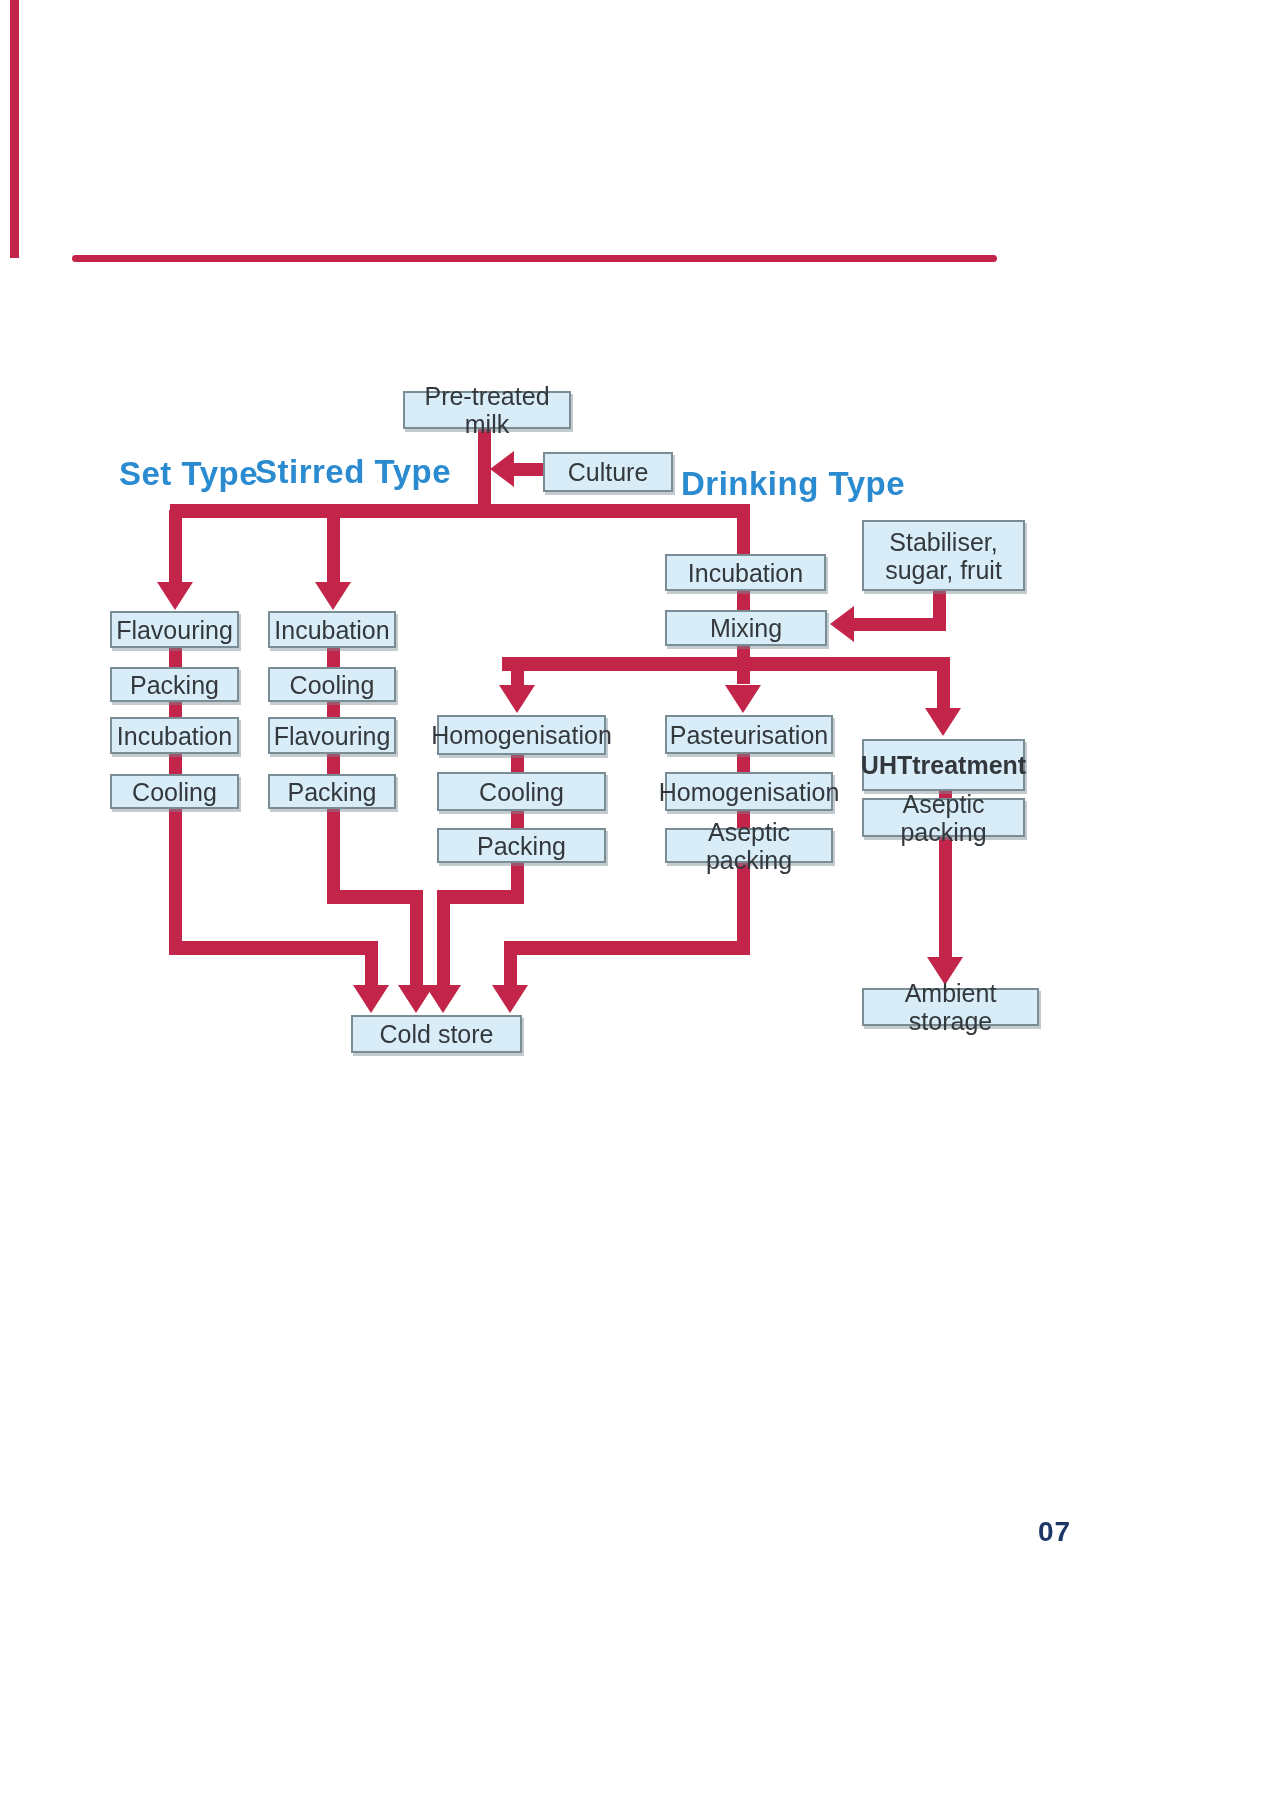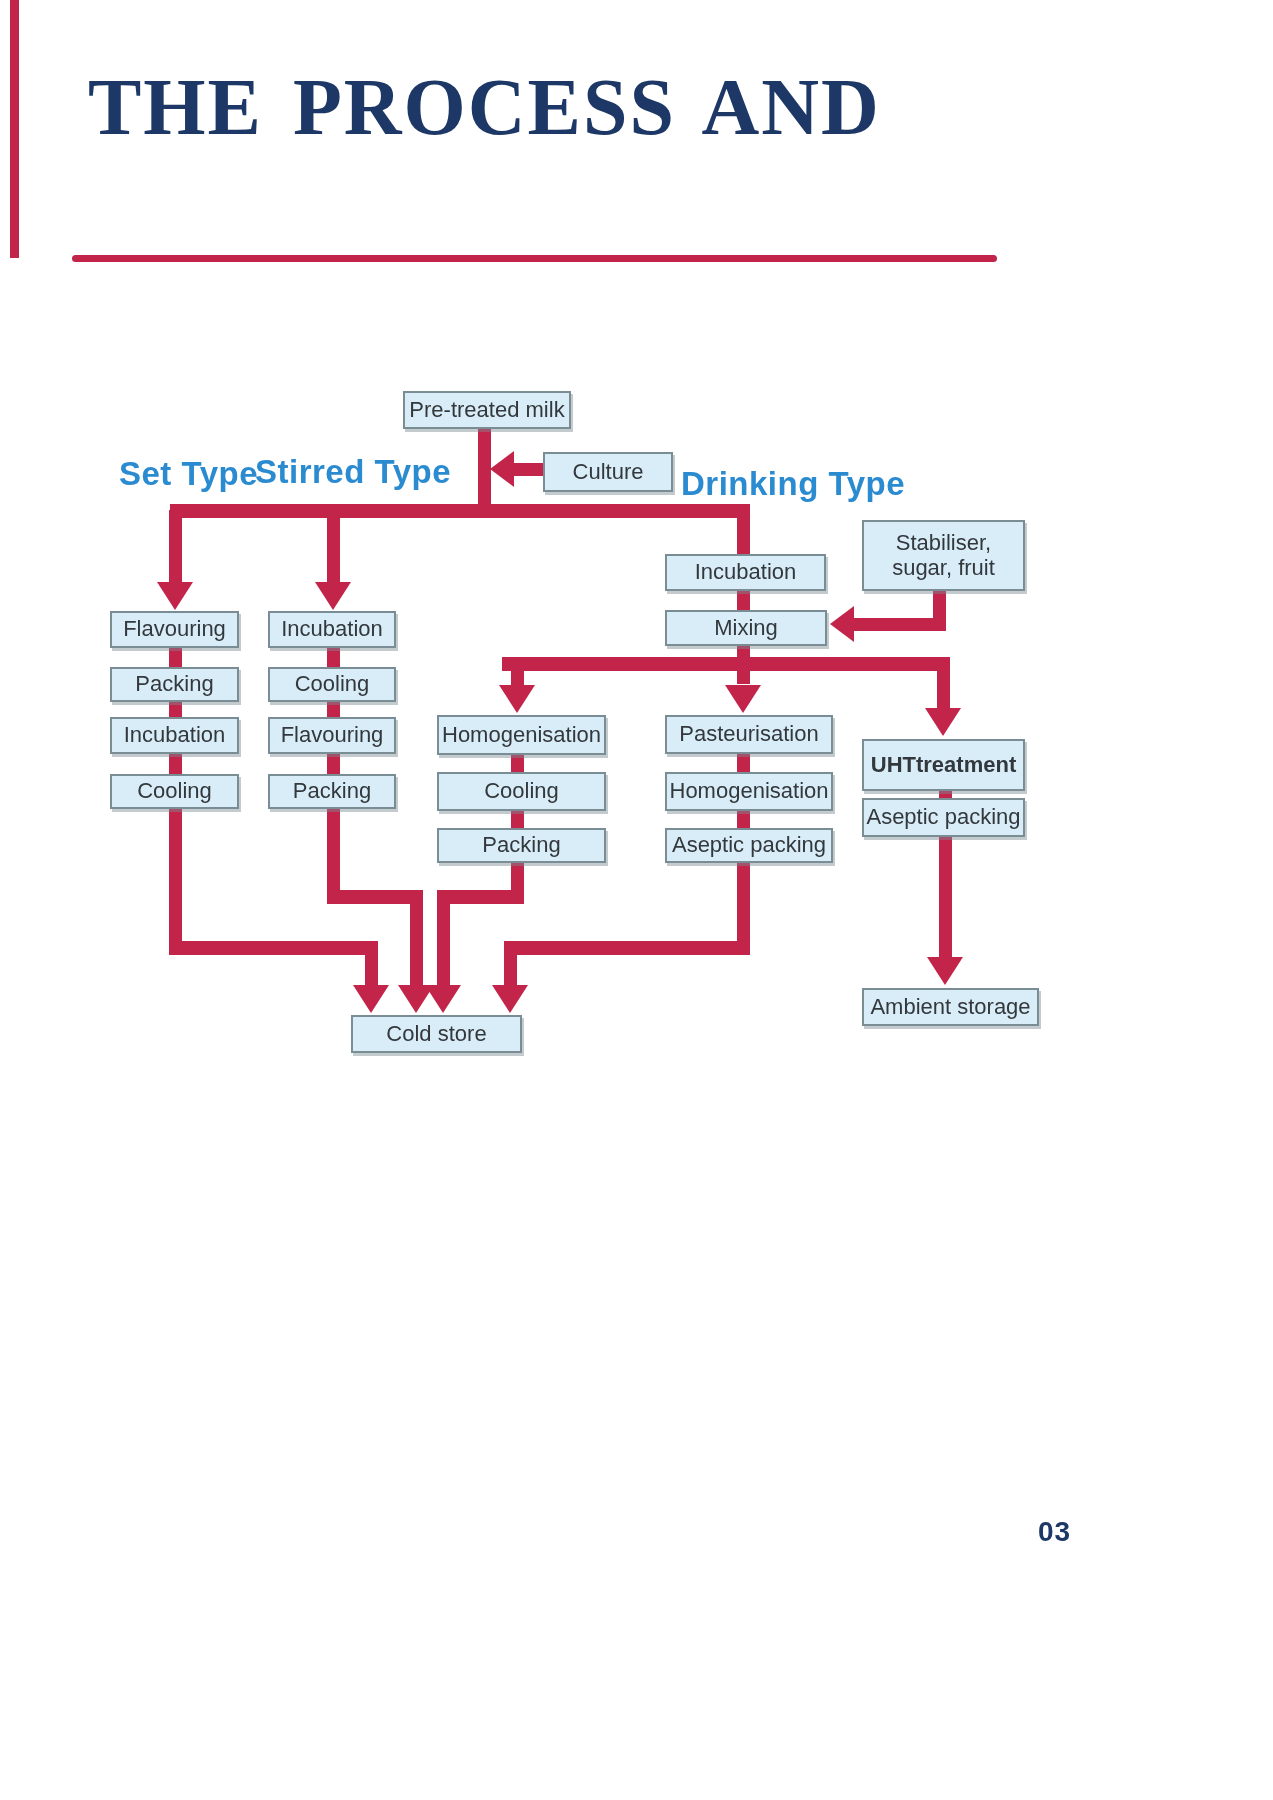--- a/index.html
+++ b/index.html
@@ -11,30 +11,30 @@
          letter-spacing:2px;word-spacing:8px;white-space:pre;}
   .rule{position:absolute;left:72px;top:255px;width:925px;height:7px;background:#C32449;border-radius:4px;}
   .pagenum{position:absolute;left:1038px;top:1516px;font-size:28px;font-weight:bold;color:#1D3866;letter-spacing:1px;}
   .diagram{position:absolute;left:0;top:0;width:1273px;height:1300px;}
   .conn{position:absolute;background:#C32449;z-index:1;}
   .ah{position:absolute;width:0;height:0;z-index:2;}
   .ah.down{border-left:18px solid transparent;border-right:18px solid transparent;border-top:28px solid #C32449;}
   .ah.left{border-top:18px solid transparent;border-bottom:18px solid transparent;border-right:24px solid #C32449;}
   .fbox{position:absolute;background:#D9EDF8;border:2px solid #7A8C94;z-index:3;
         box-sizing:border-box;display:flex;align-items:center;justify-content:center;text-align:center;
-        font-size:22px;color:#33383C;line-height:1.12;box-shadow:2px 3px 0 rgba(122,140,148,0.45);}
+        font-size:25px;color:#33383C;line-height:1.12;box-shadow:2px 3px 0 rgba(122,140,148,0.45);}
   .tlabel{position:absolute;z-index:4;font-size:33px;font-weight:bold;color:#2B8BD0;letter-spacing:0.5px;white-space:nowrap;}
 </style>
 </head>
 <body>
 
 <div class="page">
   <div class="edge-bar"></div>
 
-  <div class="title"><span>THE PROCESS AND</span><br>
+  <div class="title"><br>
     </div>
 
   <div class="rule"></div>
 
   <div class="diagram" id="diagram">
       <div class="conn" style="left: 478px; top: 428px; width: 13px; height: 78px;"></div>
       <div class="conn" style="left: 170px; top: 504px; width: 580px; height: 14px;"></div>
       <div class="conn" style="left: 169px; top: 510px; width: 13px; height: 72px;"></div>
       <div class="conn" style="left: 327px; top: 516px; width: 13px; height: 66px;"></div>
       <div class="conn" style="left: 737px; top: 516px; width: 13px; height: 168px;"></div>
@@ -144,14 +144,14 @@
         <span>Ambient storage</span>
       </div>
       <div class="fbox" style="left: 351px; top: 1015px; width: 171px; height: 38px;">
         <span>Cold store</span>
       </div>
       <div class="tlabel" style="left: 119px; top: 455px;">Set Type</div>
       <div class="tlabel" style="left: 255px; top: 453px;">Stirred Type</div>
       <div class="tlabel" style="left: 681px; top: 465px;">Drinking Type</div>
     </div>
 
-  <div class="pagenum">03</div>
+  <div class="pagenum">07</div>
 </div>
 
 </body></html>

